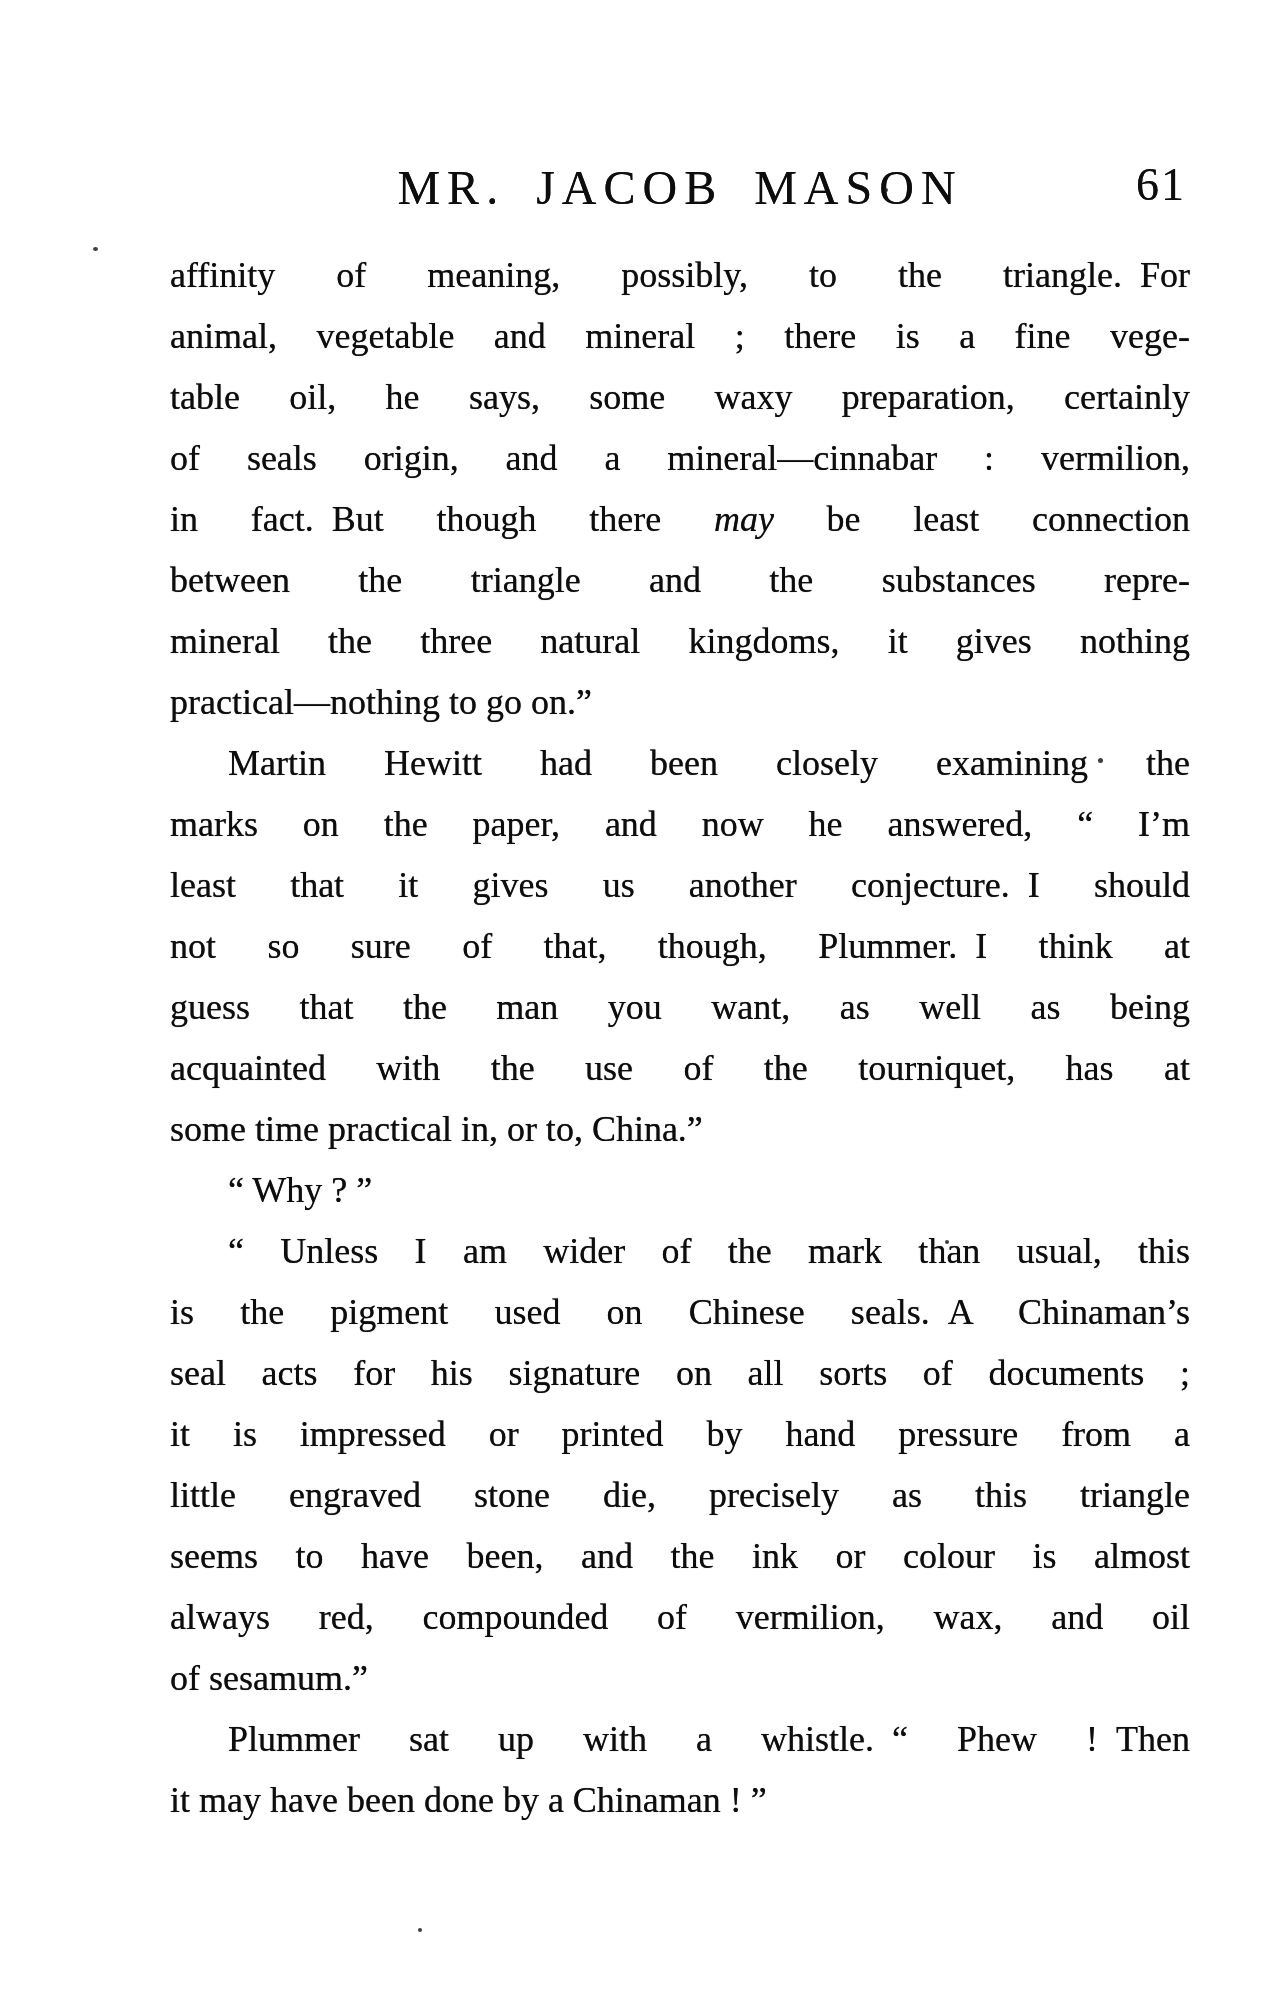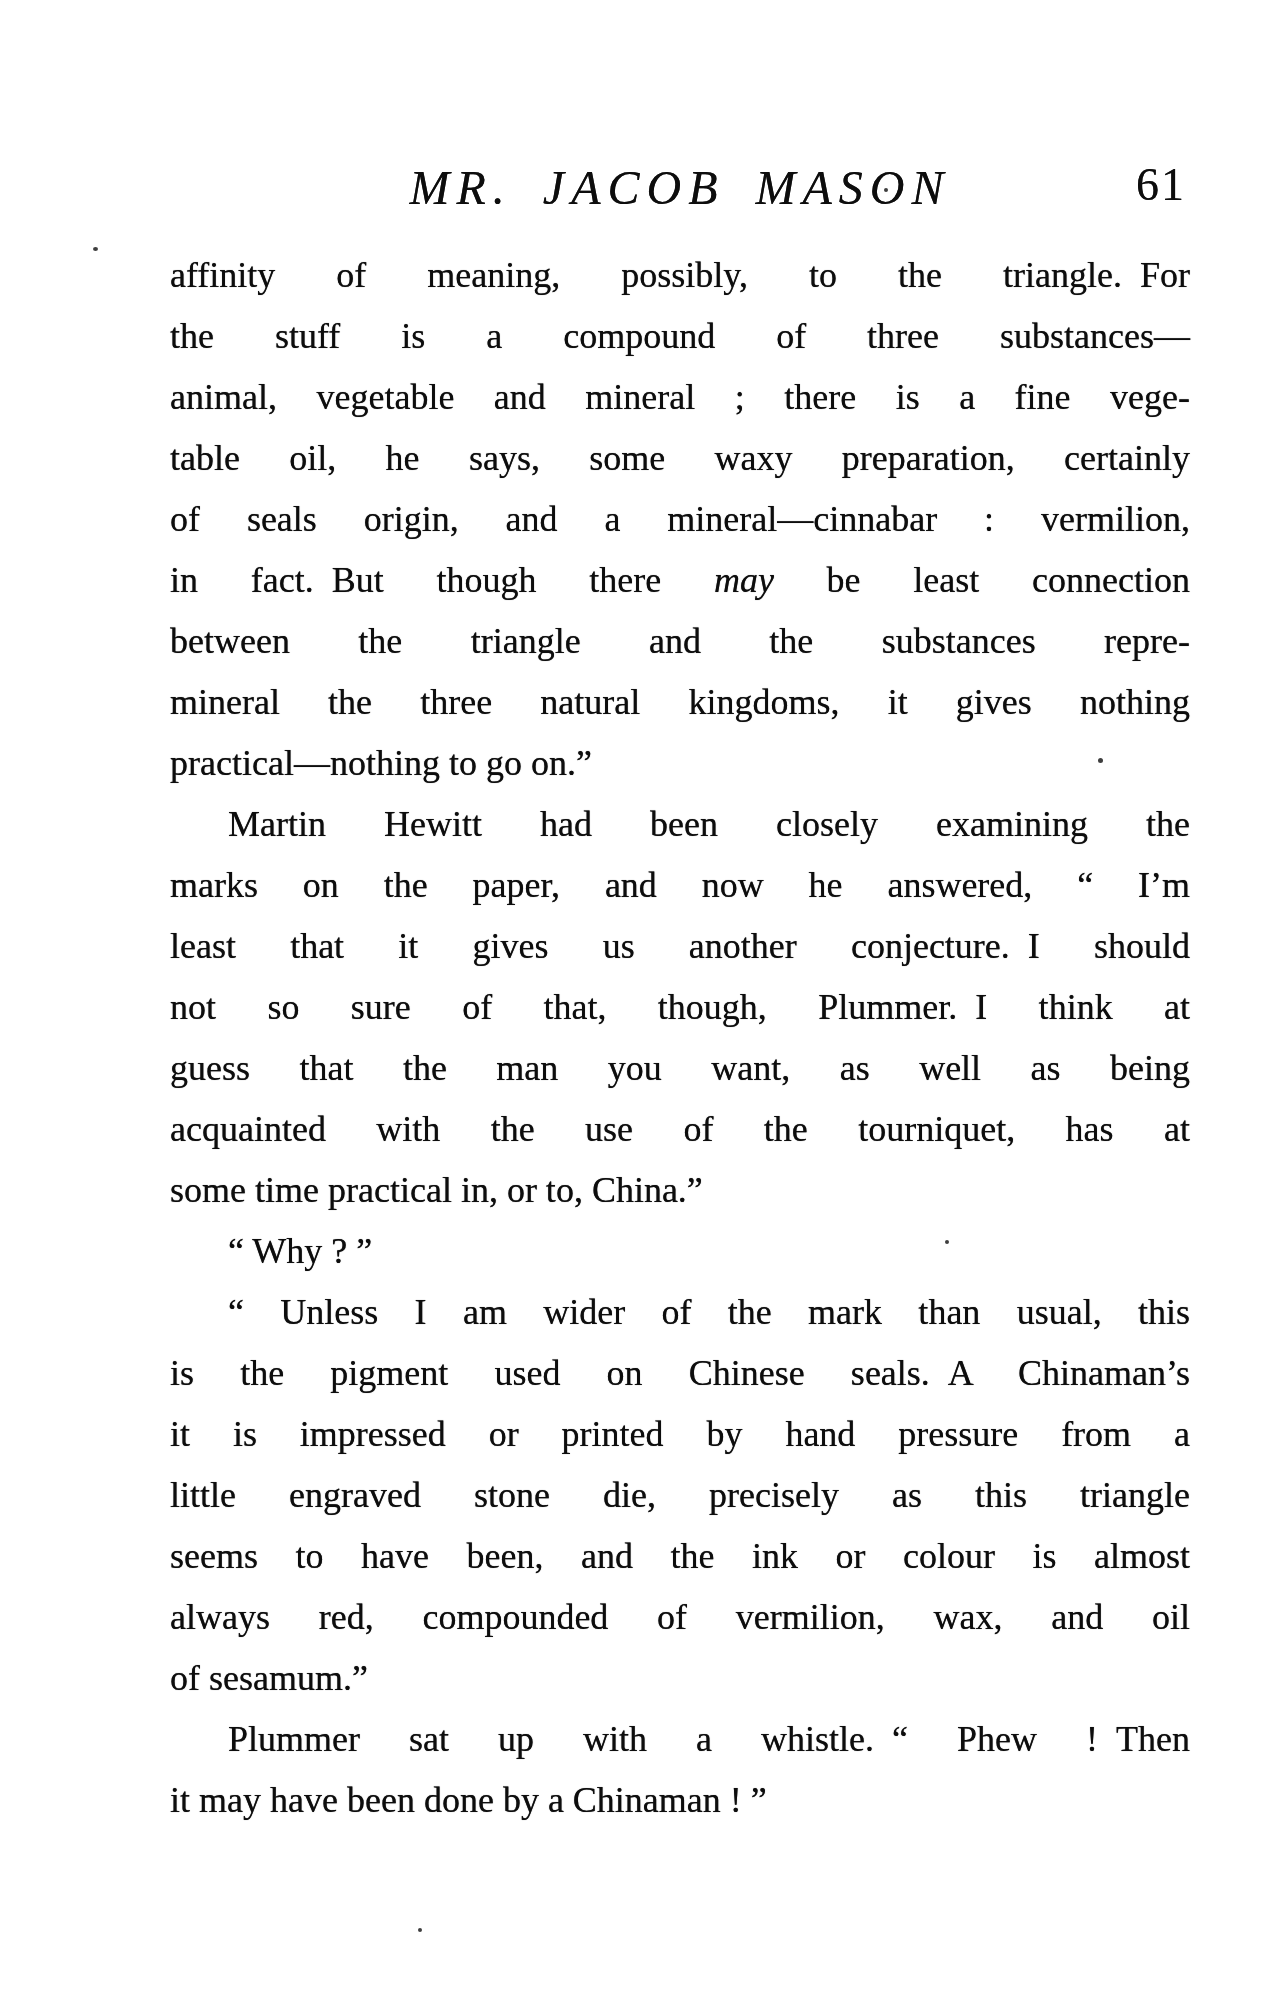--- a/index.html
+++ b/index.html
@@ -24,21 +24,20 @@
     width: 1020px;
     height: 64px;
   }
   .page-header .title {
     text-align: center;
     font-size: 48px;
     letter-spacing: 7px;
     word-spacing: 12px;
     line-height: 60px;
     text-shadow: 0 0 0.6px rgba(0,0,0,0.75);
-    font-style: italic;
   }
   .page-header .pagenum {
     position: absolute;
     right: 4px;
     top: 0;
     font-size: 46px;
     letter-spacing: 2px;
     text-shadow: 0 0 0.6px rgba(0,0,0,0.75);
   }
   .body-text {
@@ -84,38 +83,38 @@
 
 <div class="page">
 
   <div class="page-header">
     <div class="title">MR. JACOB MASON</div>
     <div class="pagenum">61</div>
   </div>
 
   <div class="body-text">
     <div class="line">affinity of meaning, possibly, to the triangle. For</div>
-    <div class="line">the stuff is a compound of three substances—</div>
     <div class="line">animal, vegetable and mineral ; there is a fine vege-</div>
     <div class="line">table oil, he says, some waxy preparation, certainly</div>
     <div class="line">of seals origin, and a mineral—cinnabar : vermilion,</div>
     <div class="line"><span>in fact. But though there </span><em>may</em><span> be least connection</span></div>
     <div class="line">between the triangle and the substances repre-</div>
     <div class="line">mineral the three natural kingdoms, it gives nothing</div>
     <div class="line end">practical—nothing to go on.”</div>
     <div class="line indent">Martin Hewitt had been closely examining the</div>
     <div class="line">marks on the paper, and now he answered, “ I’m</div>
     <div class="line">least that it gives us another conjecture. I should</div>
     <div class="line">not so sure of that, though, Plummer. I think at</div>
     <div class="line">guess that the man you want, as well as being</div>
     <div class="line">acquainted with the use of the tourniquet, has at</div>
     <div class="line end">some time practical in, or to, China.”</div>
     <div class="line indent end">“ Why ? ”</div>
     <div class="line indent">“ Unless I am wider of the mark than usual, this</div>
     <div class="line">is the pigment used on Chinese seals. A Chinaman’s</div>
+    <div class="line">seal acts for his signature on all sorts of documents ;</div>
     <div class="line">it is impressed or printed by hand pressure from a</div>
     <div class="line">little engraved stone die, precisely as this triangle</div>
     <div class="line">seems to have been, and the ink or colour is almost</div>
     <div class="line">always red, compounded of vermilion, wax, and oil</div>
     <div class="line end">of sesamum.”</div>
     <div class="line indent">Plummer sat up with a whistle. “ Phew ! Then</div>
     <div class="line end">it may have been done by a Chinaman ! ”</div>
   </div>
 
   <div class="speck s1"></div>

